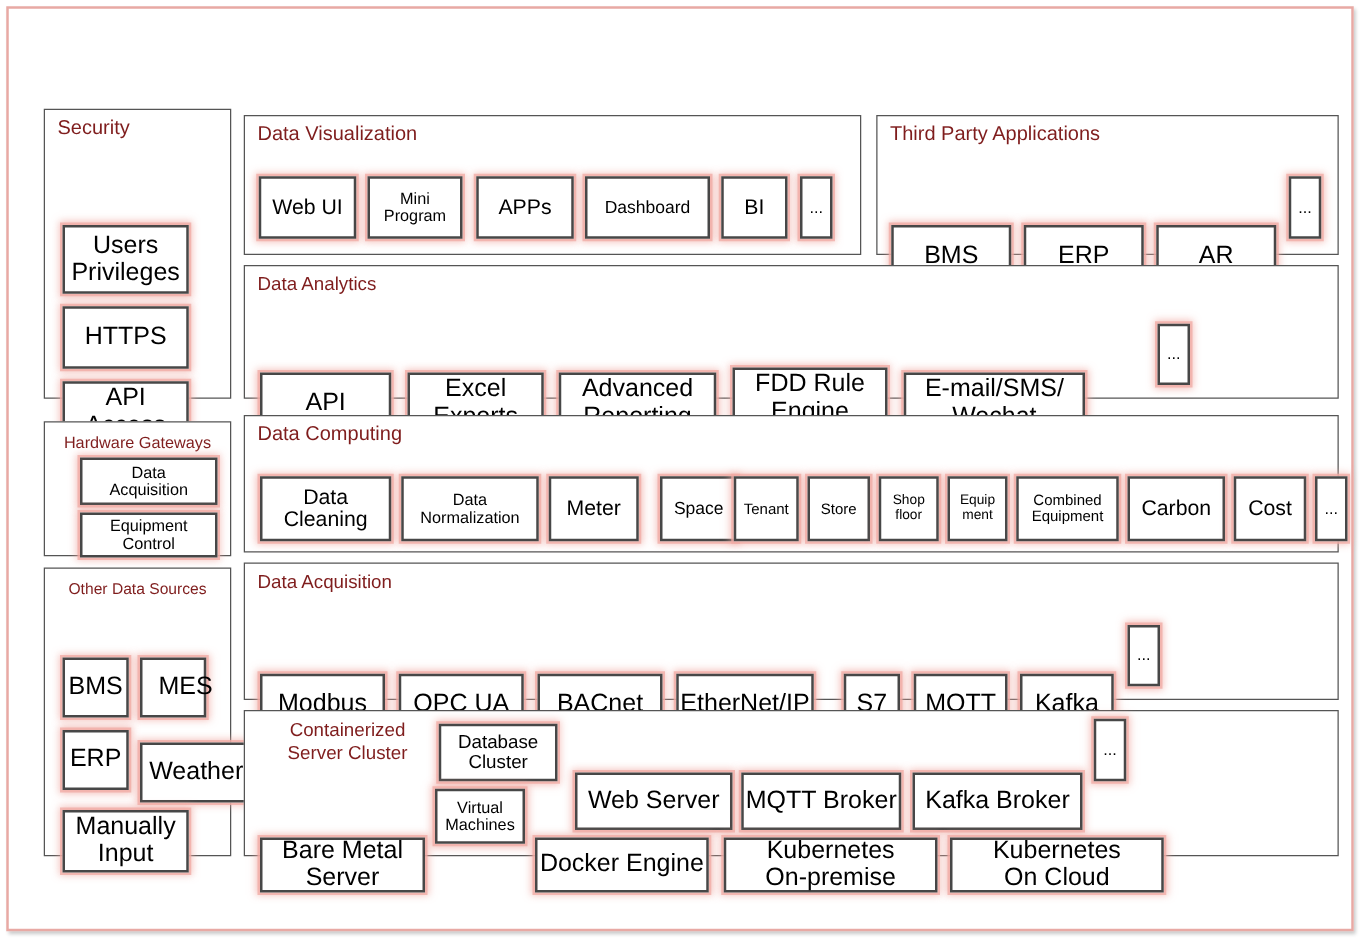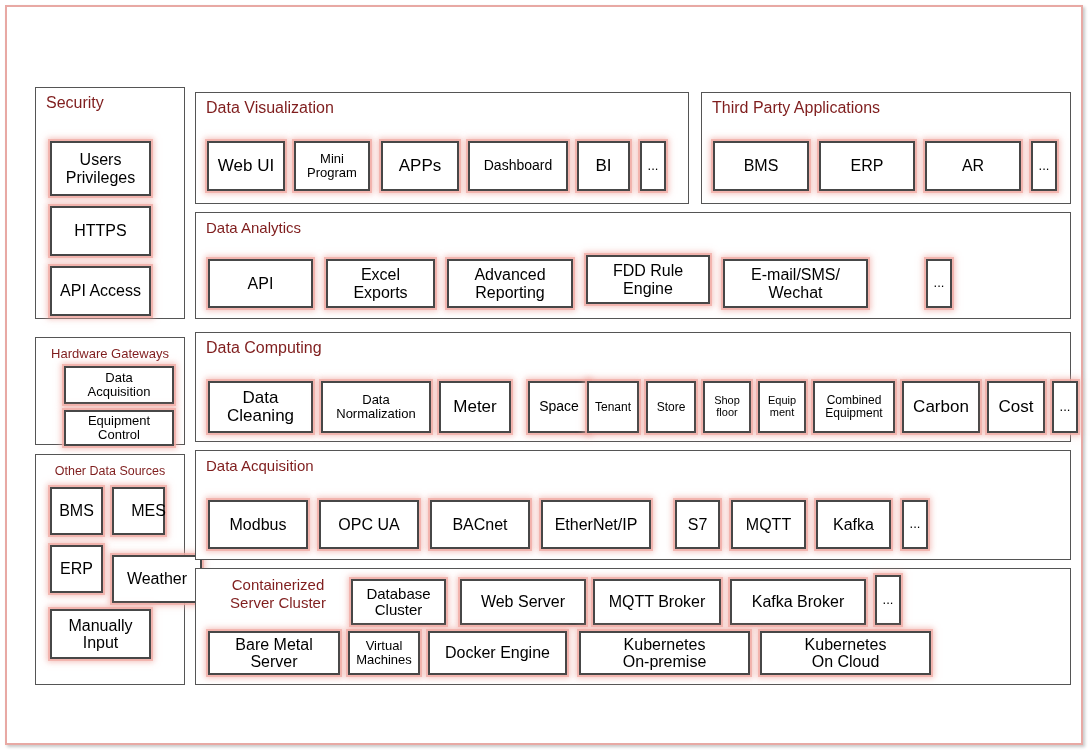--- a/index.html
+++ b/index.html
@@ -61,21 +61,21 @@
     justify-content: center;
     text-align: center;
     line-height: 1.08;
     white-space: pre-line;
     box-shadow:
        0 0 0 2px rgba(240,170,163,0.75),
        0 0 6px 3px rgba(240,170,163,0.72);
     font-size: 16px;
   }
   .fs-17 { font-size: 17px; }
-  .fs-16 { font-size: 16px; }
+  .fs-16 { font-size: 20px; margin-top: 39px; }
   .fs-15 { font-size: 15px; }
   .fs-14 { font-size: 14px; }
   .fs-13 { font-size: 13px; }
   .fs-12 { font-size: 12px; }
   .fs-11 { font-size: 11px; }
 </style>
 </head>
 <body>
 
 <div id="page-frame">

